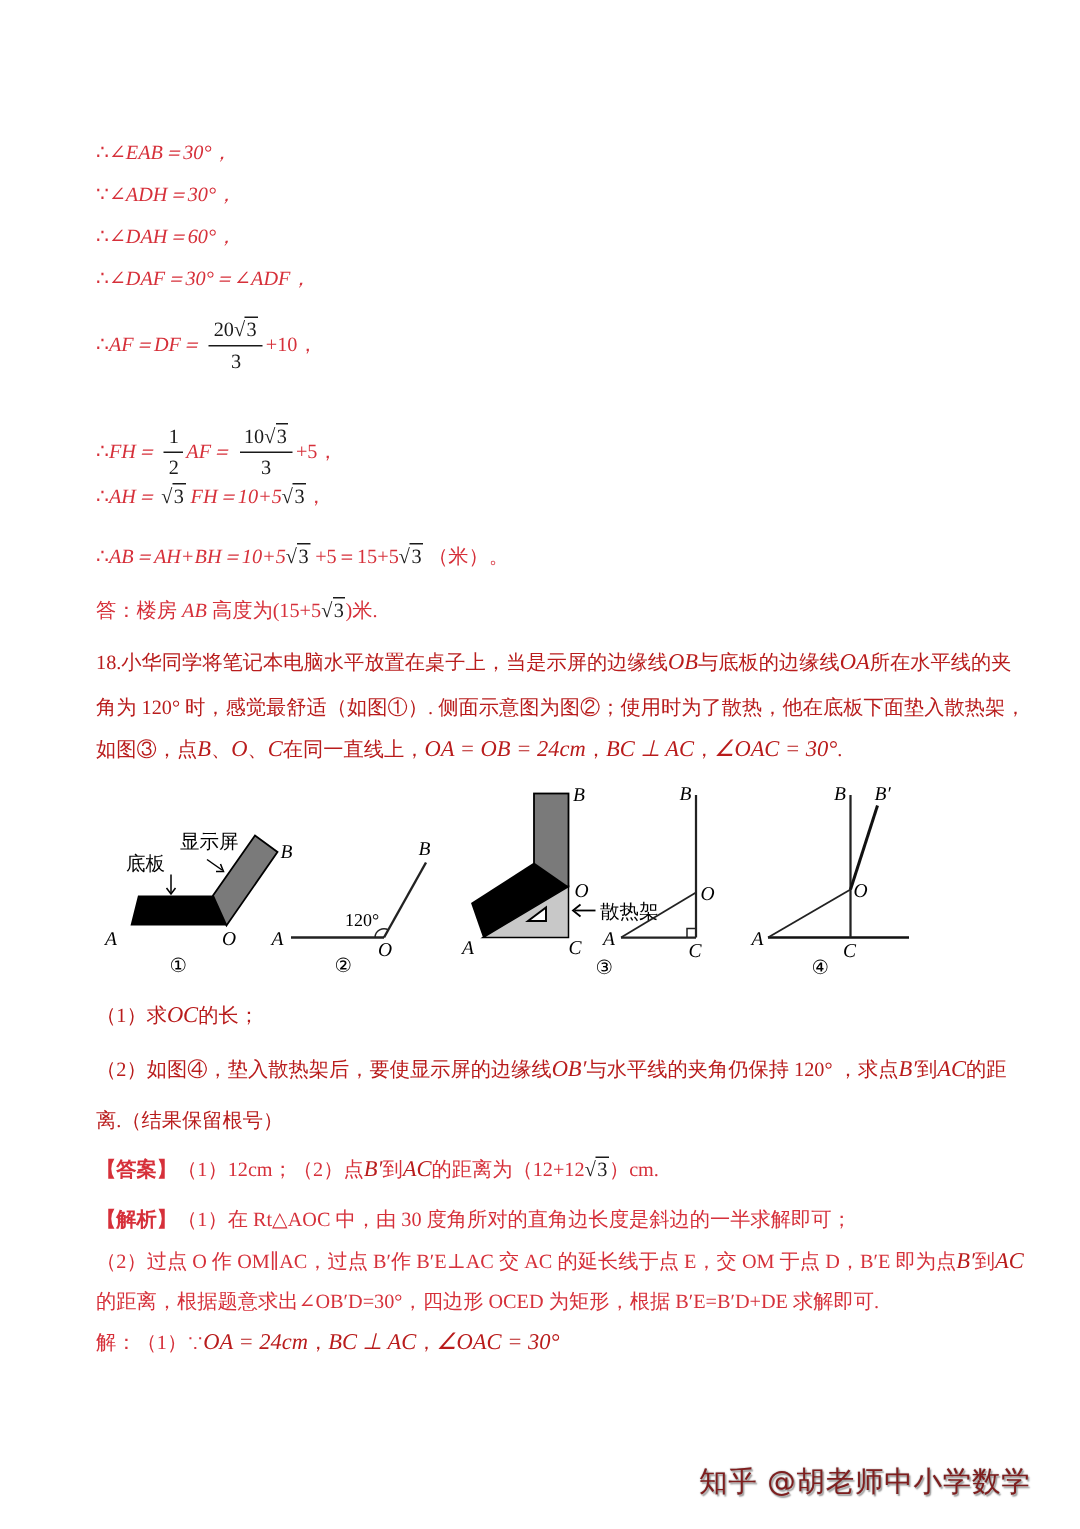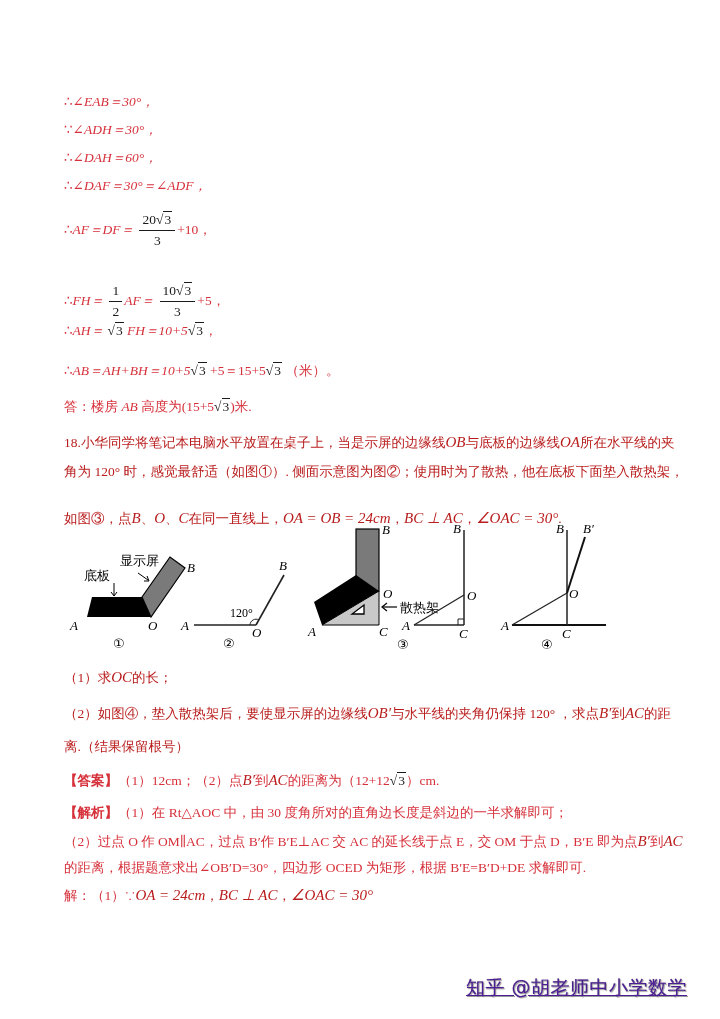--- a/index.html
+++ b/index.html
@@ -10,22 +10,22 @@
   .blk { color: #b91c1c; }
   .it { font-style: italic; }
   .mathit { font-style: italic; font-family: "Liberation Serif", serif; font-size: 15px; }
   .frac { display: inline-block; vertical-align: middle; text-align: center; margin: 0 2px; color: #1a1a1a; }
   .frac .num { display: block; border-bottom: 1px solid #1a1a1a; padding: 0 3px; line-height: 20px; text-align: right; }
   .frac .den { display: block; line-height: 20px; }
   .sqrt { display: inline-block; color: #1a1a1a; }
   .sqrt .rad { border-top: 1px solid #1a1a1a; padding: 0 1px; }
   .figure { position: absolute; }
   .watermark { position: absolute; left: 466px; top: 975px; font-family: "DejaVu Sans", sans-serif;
-               font-size: 19px; color: #4c1d95; letter-spacing: 0.5px;
-               text-shadow: 0 0 1px #8a8a8a, 1px 1px 1px #9a9a9a; text-decoration: underline; }
+               font-size: 19px; color: #7f1d1d; letter-spacing: 0.5px;
+               text-shadow: 0 0 1px #8a8a8a, 1px 1px 1px #9a9a9a; }
 </style>
 </head>
 <body>
 
 <div class="line red" style="top:93px;">
   <span>∴</span><span class="it">∠EAB＝30°，</span>
 </div>
 <div class="line red" style="top:121px;">
   <span>∵</span><span class="it">∠ADH＝30°，</span>
 </div>
@@ -73,21 +73,21 @@
   <span class="it">AB</span>
   <span>高度为(15+5</span><span class="sqrt">√<span class="rad">3</span></span><span>)米.</span>
 </div>
 
 <div class="line blk" style="top:433px;">
   <span>18.</span><span>小华同学将笔记本电脑水平放置在桌子上，当是示屏的边缘线</span><span class="mathit">OB</span><span>与底板的边缘线</span><span class="mathit">OA</span><span>所在水平线的夹</span>
 </div>
 <div class="line blk" style="top:463px;">
   <span>角为 120° 时，感觉最舒适（如图①）. 侧面示意图为图②；使用时为了散热，他在底板下面垫入散热架，</span>
 </div>
-<div class="line blk" style="top:509px;">
+<div class="line blk" style="top:491px;">
   <span>如图③，点</span><span class="mathit">B</span><span>、</span><span class="mathit">O</span><span>、</span><span class="mathit">C</span><span>在同一直线上，</span><span class="mathit">OA = OB = 24cm</span><span>，</span><span class="mathit">BC ⊥ AC</span><span>，</span><span class="mathit">∠OAC = 30°</span><span>.</span>
 </div>
 
 <svg class="figure" style="left:60px; top:520px;" width="560" height="140" viewBox="0 0 560 140">
 
   <g>
     <polygon points="27,97 32,77 82,77 91,97" fill="#000"></polygon>
     <polygon points="82,77 110,37 125,48 91,97" fill="#7a7a7a" stroke="#000" stroke-width="1.2"></polygon>
     <text x="60" y="45" font-size="13" font-family="DejaVu Sans, sans-serif">显示屏</text>
     <line x1="78" y1="53" x2="88" y2="60" stroke="#000" stroke-width="1"></line>

